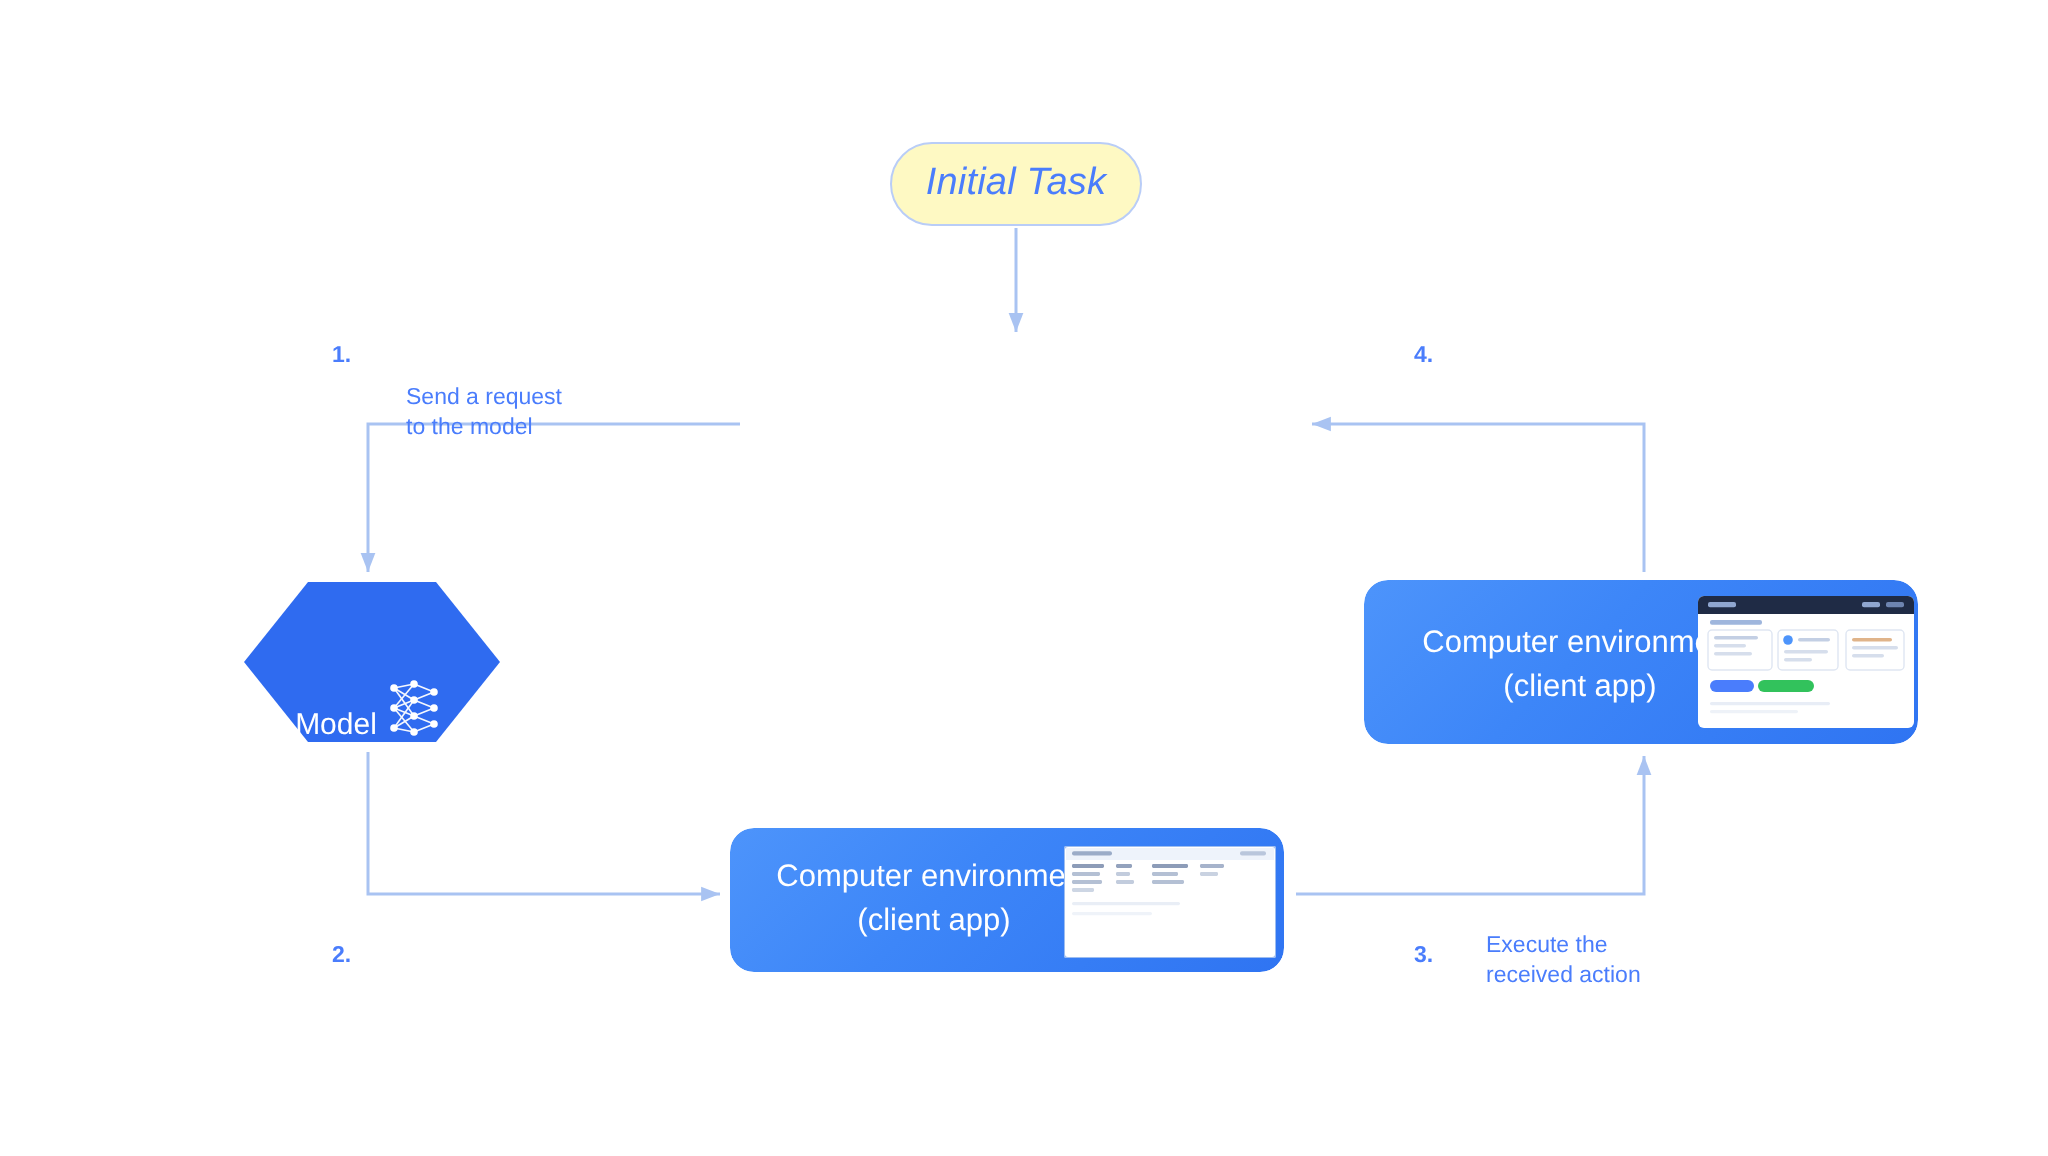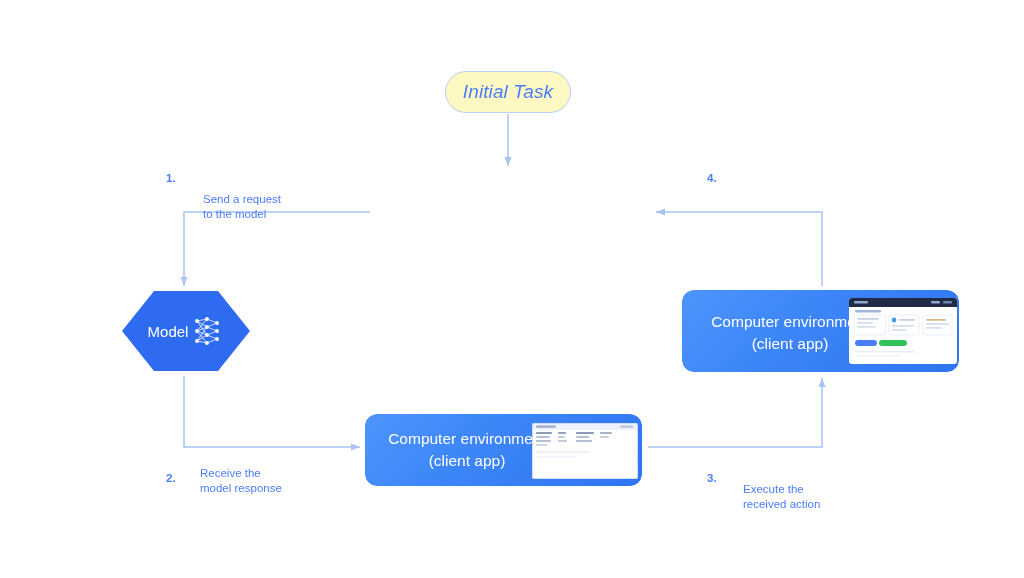--- a/index.html
+++ b/index.html
@@ -90,21 +90,21 @@
   .model-node .hex {
     position: absolute;
     inset: 0;
     background: #2f6bf0;
     clip-path: polygon(25% 0%, 75% 0%, 100% 50%, 75% 100%, 25% 100%, 0% 50%);
   }
   .model-node .hex-inner {
     position: absolute;
     inset: 0;
     display: flex;
-    align-items: center;
+    align-items: flex-end;
     justify-content: center;
     gap: 2px;
   }
   .model-node .hex-label {
     color: #ffffff;
     font-size: 15px;
   }
   .nn-icon { display: block; }
 
   
@@ -149,21 +149,21 @@
     position: absolute;
     color: #4a7dfc;
     font-size: 11.5px;
     font-weight: 700;
   }
   #step1-num { left: 166px; top: 172px; }
   #step1-text { left: 203px; top: 166px; margin-top: 26px; }
   #step2-num { left: 166px; top: 472px; }
   #step2-text { left: 200px; top: 466px; }
   #step3-num { left: 707px; top: 472px; }
-  #step3-text { left: 743px; top: 466px; margin-top: 16px; }
+  #step3-text { left: 743px; top: 466px; }
   #step4-num { left: 707px; top: 172px; }
   #step4-text { left: 743px; top: 166px; }
 </style>
 </head>
 <body>
 
 <div id="canvas">
 
   <svg id="connectors" viewBox="0 0 1024 578" xmlns="http://www.w3.org/2000/svg">
     <defs>
@@ -291,22 +291,20 @@
         <rect x="4" y="33" width="40" height="1.6" rx="0.8" fill="#eff3f9"></rect>
       </svg>
     </div>
   </div>
 
   <div class="step-num" id="step1-num">1.</div>
   <div class="step" id="step1-text">Send a request
 to the model</div>
 
   <div class="step-num" id="step2-num">2.</div>
-  <div class="step" id="step2-text">Receive the
-model response</div>
 
   <div class="step-num" id="step3-num">3.</div>
   <div class="step" id="step3-text">Execute the
 received action</div>
 
   <div class="step-num" id="step4-num">4.</div>
 
 </div>
 
 </body></html>

